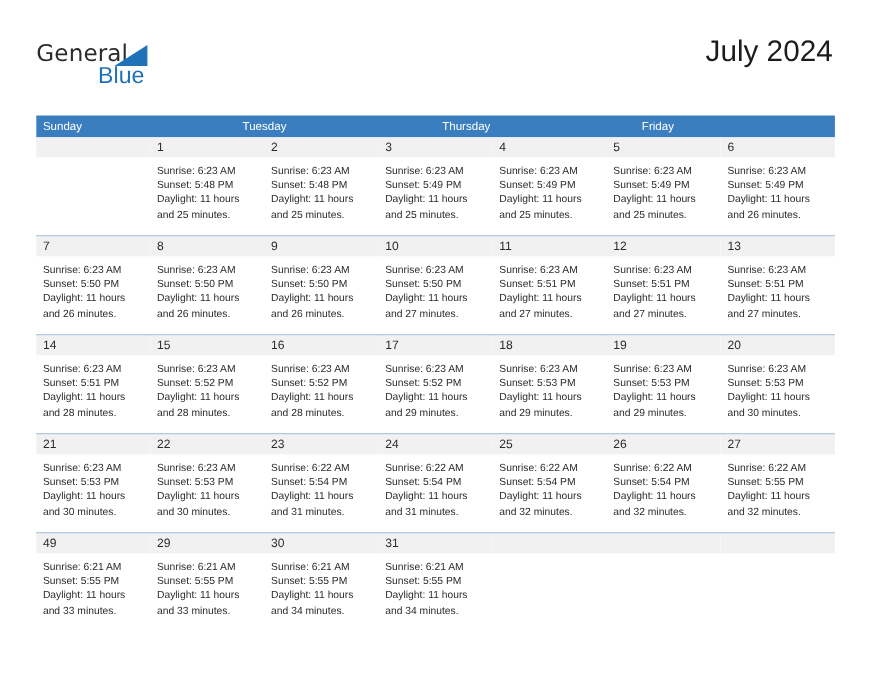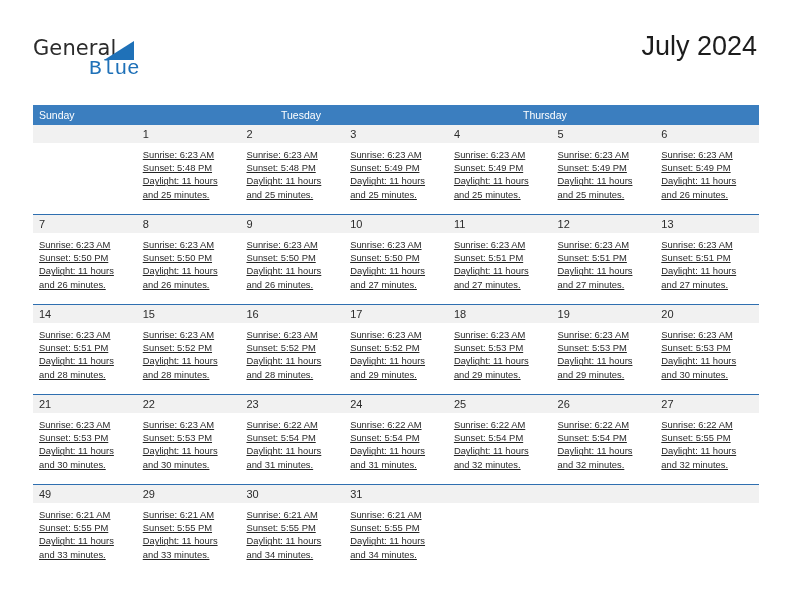--- a/index.html
+++ b/index.html
@@ -46,21 +46,21 @@
     font-family: "DejaVu Sans", sans-serif;
     text-align: right;
   }
   .logo-blue {
     position: absolute;
     left: 56px;
     top: 21px;
     font-size: 21px;
     letter-spacing: 0.1px;
     color: #1f71b8;
-    font-family: Liberation Mono, monospace;
+    font-family: Liberation Sans, sans-serif;
   }
   .logo-triangle {
     position: absolute;
     left: 71px;
     top: 5px;
     width: 0;
     height: 0;
     border-left: 30px solid transparent;
     border-bottom: 19px solid #1f71b8;
   }
@@ -132,21 +132,20 @@
     padding-left: 6px;
     box-sizing: border-box;
     font-size: 11px;
     line-height: 18px;
     color: #2b2b2b;
   }
   .day.empty .day-num-band { background: #f1f1f1; }
   .day-body {
     padding: 5px 6px 0 6px;
     box-sizing: border-box;
-    text-decoration: underline;
   }
   .day-line {
     font-size: 9.4px;
     line-height: 13.2px;
     color: #2b2b2b;
     white-space: nowrap;
   }
 </style>
 </head>
 <body>
@@ -165,20 +164,21 @@
       <div class="cal-title">July 2024</div>
     </div>
 
   </div>
 
   <div class="calendar">
     <div class="weekdays">
         <div class="weekday">Sunday</div>
         <div class="weekday">Tuesday</div>
         <div class="weekday">Thursday</div>
+        <div class="weekday">Friday</div>
       </div>
     <div class="weeks">
         <div class="week first">
           <div class="day empty">
             <div class="day-num-band"></div>
             <div class="day-body"></div>
           </div>
           <div class="day">
             <div class="day-num-band">1</div>
             <div class="day-body">

